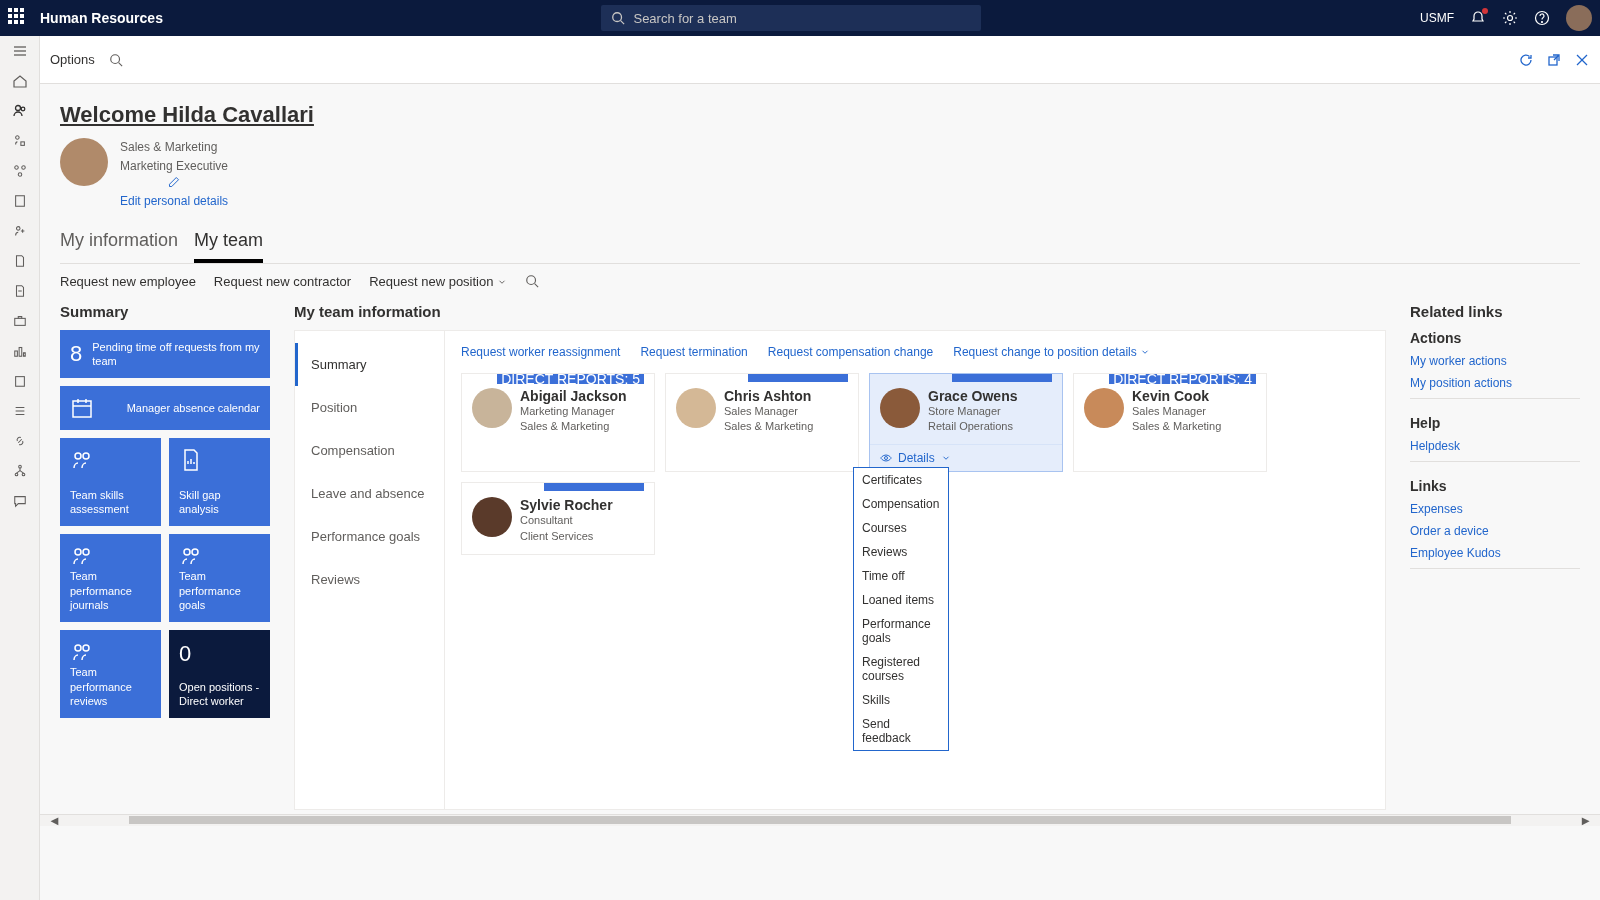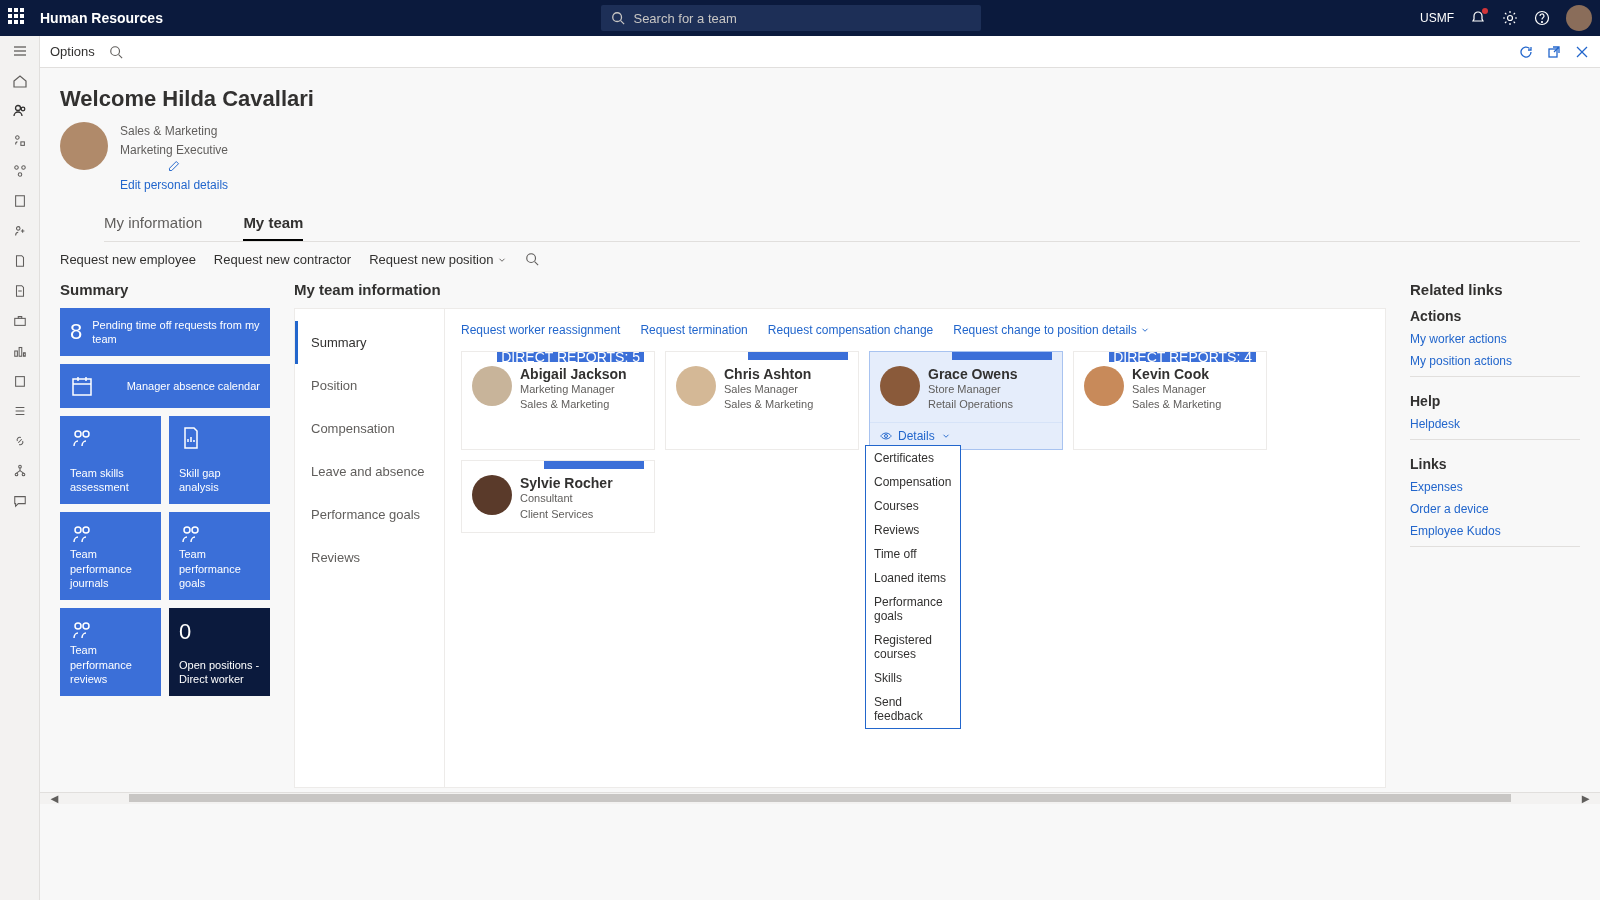--- a/index.html
+++ b/index.html
@@ -13,34 +13,34 @@
 .topbar-right { display: flex; align-items: center; gap: 16px; font-size: 12px; }
 .topbar-icon { cursor: pointer; display:flex; align-items:center; position:relative; }
 .avatar-sm { width: 26px; height: 26px; border-radius: 50%; background: #8a6d5a; }
 
 .shell { display: flex; height: calc(900px - 36px); }
 .leftrail { width: 40px; background: #f3f2f1; border-right: 1px solid #e1dfdd; display: flex; flex-direction: column; align-items: center; padding-top: 6px; gap: 12px; }
 .rail-icon { width: 18px; height: 18px; color: #605e5c; cursor: pointer; display:flex; align-items:center; justify-content:center; }
 .rail-icon.active { color: #0b1a3d; }
 
 .main { flex: 1; display: flex; flex-direction: column; background: #f8f8f8; }
-.actionbar { height: 32px; border-bottom: 1px solid #e1dfdd; background: #fff; display: flex; align-items: center; padding: 0 10px; gap: 14px; font-size: 13px; color: #323130; }
+.actionbar { height: 48px; border-bottom: 1px solid #e1dfdd; background: #fff; display: flex; align-items: center; padding: 0 10px; gap: 14px; font-size: 13px; color: #323130; }
 .actionbar .right-icons { margin-left: auto; display:flex; gap:12px; color:#2266cc; }
 .actionbar .icon-btn { cursor:pointer; }
 
 .content { padding: 18px 20px 4px 20px; overflow: auto; position: relative; }
-.welcome { font-size: 22px; font-weight: 600; margin-bottom: 10px; }
+.welcome { font-size: 22px; font-weight: 600; margin-bottom: 10px; text-decoration: underline; }
 .profile-row { display: flex; align-items: flex-start; gap: 12px; margin-bottom: 12px; }
 .avatar-lg { width: 48px; height: 48px; border-radius: 50%; background: #b08a6a; }
 .profile-meta { font-size: 12px; color: #605e5c; line-height: 1.6; }
 .edit-link { color: #2266cc; cursor: pointer; display: flex; align-items: center; gap: 4px; flex-direction: column; }
 
-.tabs { display: flex; gap: 41px; border-bottom: 1px solid #e1dfdd; font-size: 15px; margin-left: 44px; }
+.tabs { display: flex; gap: 16px; border-bottom: 1px solid #e1dfdd; font-size: 18px; }
 .tab { padding: 6px 0 8px 0; cursor: pointer; color: #605e5c; }
-.tab.active { color: #323130; border-bottom: 2px solid #000000; font-weight: 700; }
+.tab.active { color: #323130; border-bottom: 4px solid #000000; font-weight: 400; }
 
 .requestbar { display: flex; align-items: center; gap: 18px; padding: 10px 0 14px 0; font-size: 13px; color: #323130; }
 .requestbar .req-item { cursor: pointer; }
 
 .columns { display: flex; gap: 24px; align-items: flex-start; }
 .col-summary { width: 210px; }
 .section-title { font-size: 15px; font-weight: 600; margin-bottom: 10px; }
 .tiles-grid { display: grid; grid-template-columns: 1fr 1fr; gap: 8px; }
 .tile { background: #3b6fd8; color: #fff; padding: 10px; min-height: 88px; display: flex; flex-direction: column; justify-content: space-between; cursor: pointer; font-size: 11px; line-height: 1.3; }
 .tile.wide { grid-column: 1 / span 2; flex-direction: row; align-items: center; min-height: 40px; gap: 10px; }
@@ -458,21 +458,21 @@
                     <div class="card-avatar" style="background:#5a3a2a;"></div>
                     <div>
                       <div class="card-name">Sylvie Rocher</div>
                       <div class="card-role">Consultant</div>
                       <div class="card-role">Client Services</div>
                     </div>
                   </div>
                 </div>
               </div>
 
-              <div class="dropdown" style="left:420px; top:136px;">
+              <div class="dropdown" style="left:408px; top:136px;">
                 <div class="dropdown-item">Certificates</div>
                 <div class="dropdown-item">Compensation</div>
                 <div class="dropdown-item">Courses</div>
                 <div class="dropdown-item">Reviews</div>
                 <div class="dropdown-item">Time off</div>
                 <div class="dropdown-item">Loaned items</div>
                 <div class="dropdown-item">Performance goals</div>
                 <div class="dropdown-item">Registered courses</div>
                 <div class="dropdown-item">Skills</div>
                 <div class="dropdown-item">Send feedback</div>

